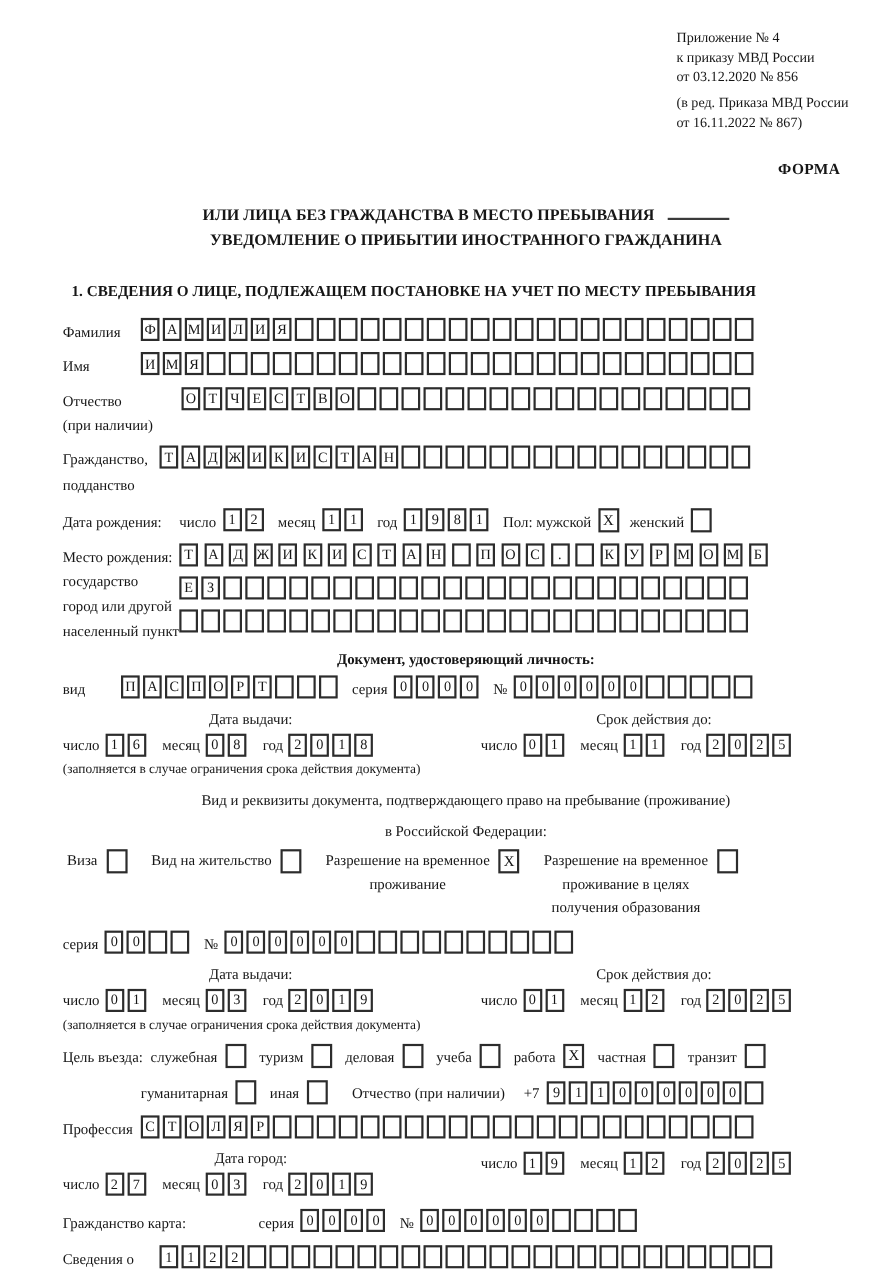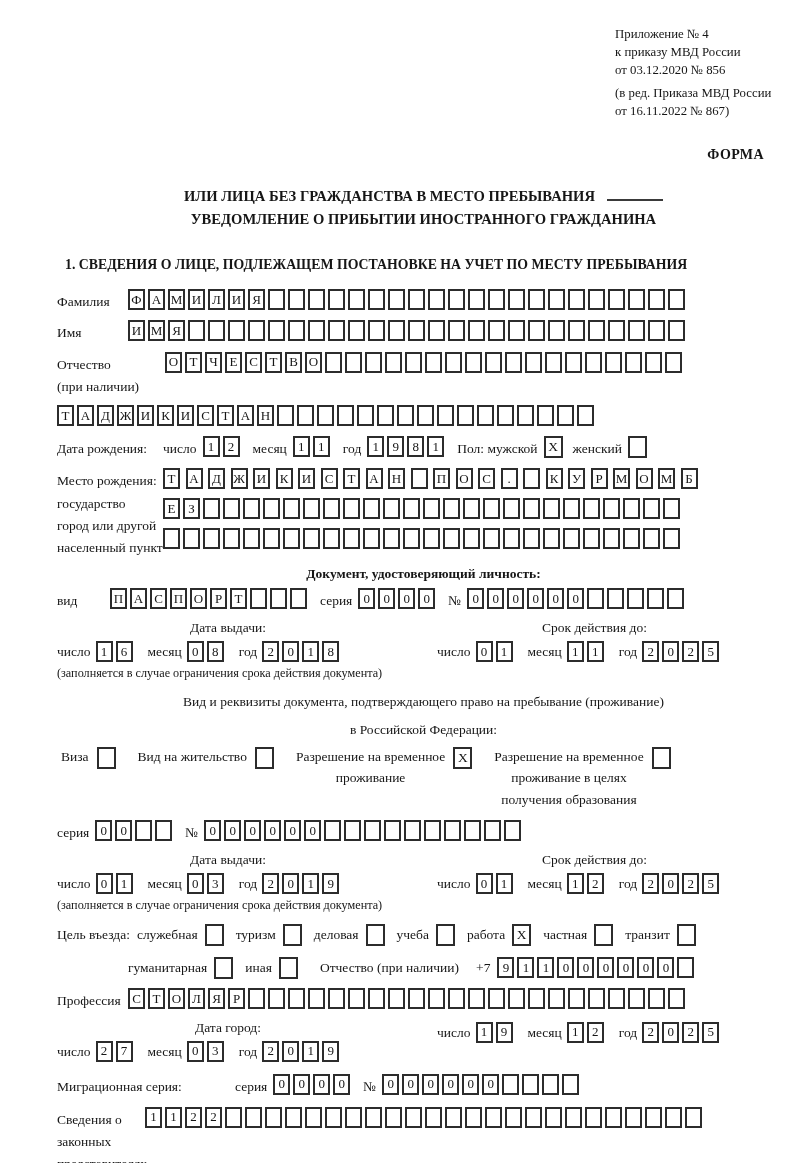--- a/index.html
+++ b/index.html
@@ -185,20 +185,22 @@
         <span class="cbox"></span>
         <span class="cbox"></span>
         <span class="cbox"></span>
         <span class="cbox"></span>
         <span class="cbox"></span>
         <span class="cbox"></span>
       </span>
   </div>
 
   <div class="frow">
+    <span class="flabel w88">Гражданство,
+подданство</span>
     <span class="boxes">
         <span class="cbox">Т</span>
         <span class="cbox">А</span>
         <span class="cbox">Д</span>
         <span class="cbox">Ж</span>
         <span class="cbox">И</span>
         <span class="cbox">К</span>
         <span class="cbox">И</span>
         <span class="cbox">С</span>
         <span class="cbox">Т</span>
@@ -641,21 +643,21 @@
             <span class="cbox">2</span>
             <span class="cbox">0</span>
             <span class="cbox">2</span>
             <span class="cbox">5</span>
           </span>
       </div>
     </div>
   </div>
 
   <div class="frow" style="margin-top:10px">
-    <span class="il" style="width:172px">Миграционная серия:</span>
+    <span class="il" style="width:172px">Гражданство карта:</span>
     <span class="il">серия</span>
     <span class="boxes">
         <span class="cbox">0</span>
         <span class="cbox">0</span>
         <span class="cbox">0</span>
         <span class="cbox">0</span>
       </span>
     <span class="il ml10">№</span>
     <span class="boxes">
         <span class="cbox">0</span>

